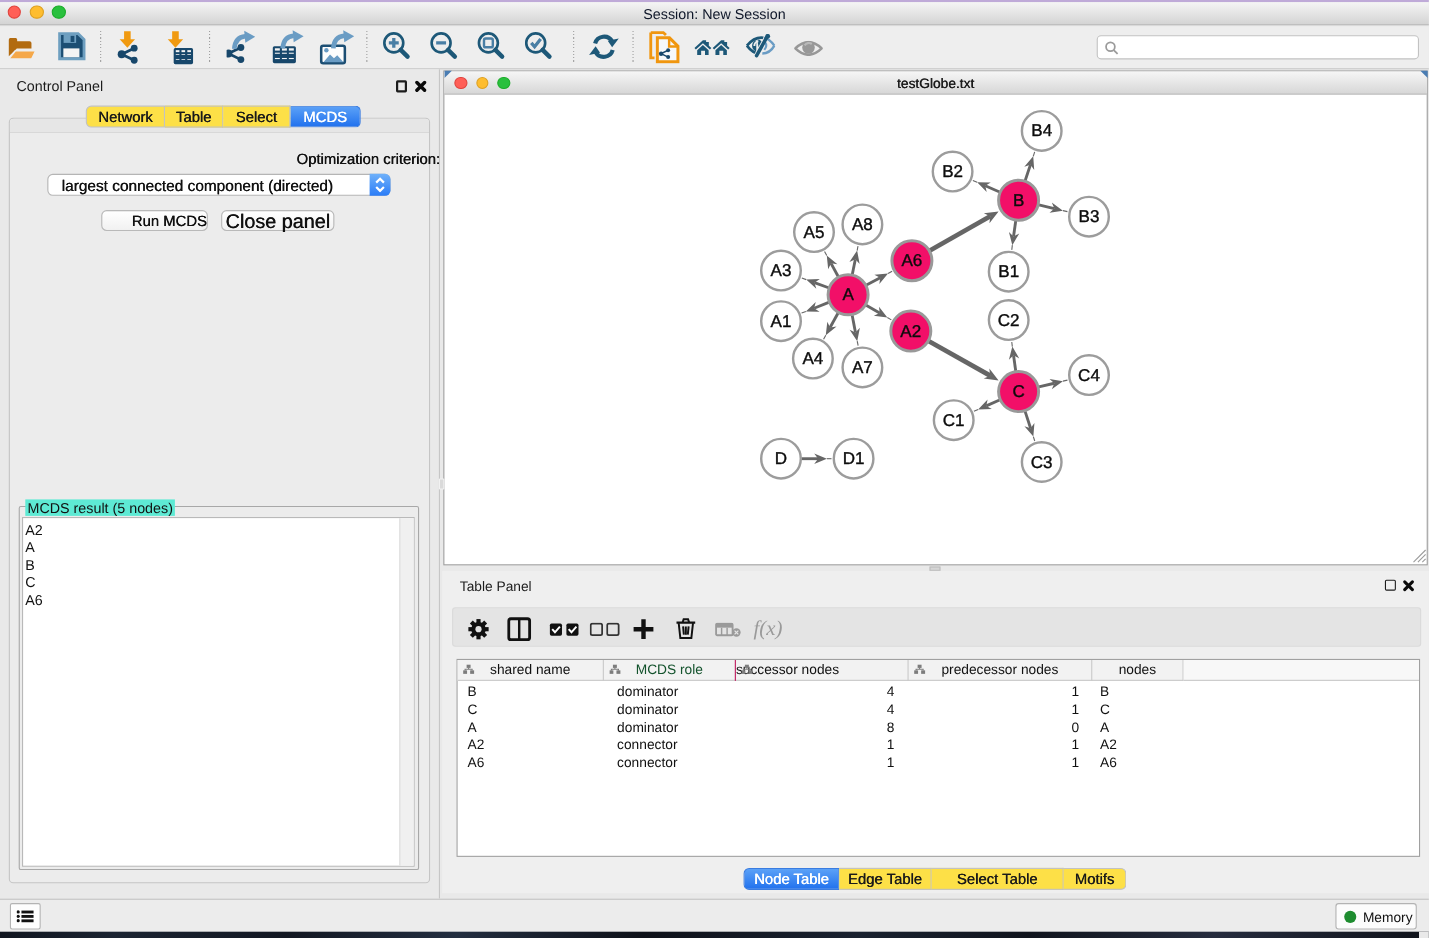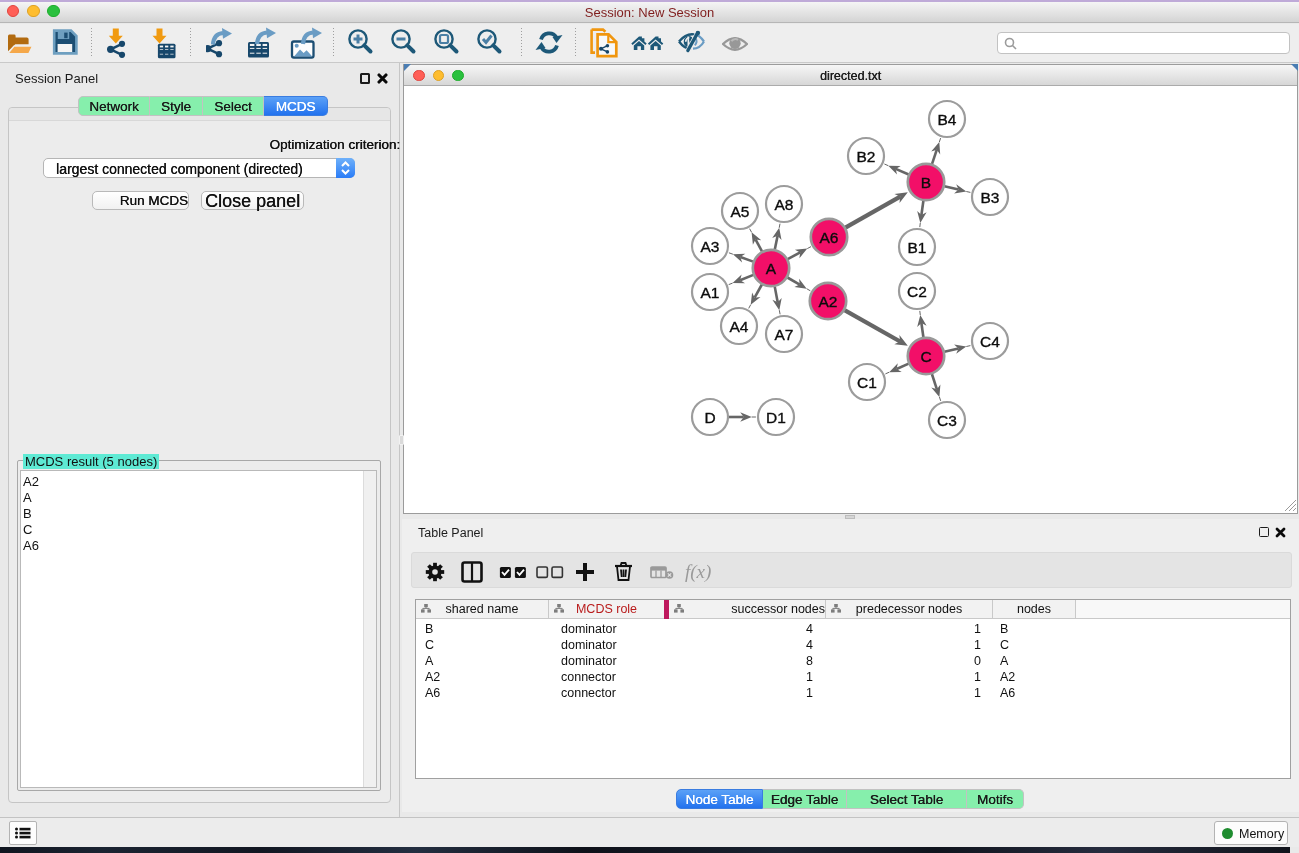--- a/index.html
+++ b/index.html
@@ -1,27 +1,27 @@
 <!DOCTYPE html>
 <html><head><meta charset="utf-8"><style>
 *{margin:0;padding:0;box-sizing:border-box}
 body{font-family:"Liberation Sans",sans-serif;width:1299px;height:853px;position:relative;overflow:hidden;background:#e9e9e9}
 .abs{position:absolute}
 .seg{position:absolute;display:flex;height:20px;font-size:13.5px;line-height:19px;text-align:center;color:#1a1a1a;text-shadow:0.35px 0 0 currentColor}
-.seg div{background:#86efac;border:1px solid #c2c2c2;border-left:none;padding:0 0px}
+.seg div{background:#fde047;border:1px solid #c2c2c2;border-left:none;padding:0 0px}
 .seg div:first-child{border-left:1px solid #c2c2c2;border-radius:5px 0 0 5px}
 .seg div:last-child{border-radius:0 5px 5px 0}
 .seg div.sel{background:linear-gradient(#5ba1f7,#2272ee);color:#fff;border-color:#3a7ce0}
 </style></head><body>
 <div class="abs" style="left:0;top:0;width:1299px;height:2px;background:#bfaad8"></div>
 <div class="abs" style="left:0;top:2px;width:1299px;height:21px;background:linear-gradient(#f5f5f5,#d4d4d4);border-bottom:1px solid #b6b6b6"></div>
 <div class="abs" style="left:6.8px;top:5px;width:12.4px;height:12.4px;border-radius:50%;background:#ff5f57;border:1px solid #e0443e"></div>
 <div class="abs" style="left:27.3px;top:5px;width:12.4px;height:12.4px;border-radius:50%;background:#febd2f;border:1px solid #dea123"></div>
 <div class="abs" style="left:47.3px;top:5px;width:12.4px;height:12.4px;border-radius:50%;background:#2ac03e;border:1px solid #1dad2b"></div>
-<div class="abs" style="left:0;top:5px;width:1299px;text-align:center;font-size:13px;color:#7f1d1d">Session: New Session</div>
+<div class="abs" style="left:0;top:5px;width:1299px;text-align:center;font-size:13px;color:#0f172a">Session: New Session</div>
 <div class="abs" style="left:0;top:24px;width:1299px;height:39px;background:#eeeeee;border-bottom:1px solid #c9c9c9"></div>
 <div class="abs" style="left:91px;top:28px;width:1px;height:30px;background-image:repeating-linear-gradient(#9f9f9f 0 1px,transparent 1px 3px)"></div>
 <div class="abs" style="left:190px;top:28px;width:1px;height:30px;background-image:repeating-linear-gradient(#9f9f9f 0 1px,transparent 1px 3px)"></div>
 <div class="abs" style="left:333px;top:28px;width:1px;height:30px;background-image:repeating-linear-gradient(#9f9f9f 0 1px,transparent 1px 3px)"></div>
 <div class="abs" style="left:521px;top:28px;width:1px;height:30px;background-image:repeating-linear-gradient(#9f9f9f 0 1px,transparent 1px 3px)"></div>
 <div class="abs" style="left:575px;top:28px;width:1px;height:30px;background-image:repeating-linear-gradient(#9f9f9f 0 1px,transparent 1px 3px)"></div>
 <svg style="position:absolute;left:7px;top:30px" width="28" height="26" viewBox="0 0 28 26">
     <path d="M1 6.2 Q1 4.6 2.4 4.6 L7.2 4.6 Q8.6 4.6 8.6 6 L8.6 7.4 L19.8 7.4 Q21.6 7.4 21.6 9.2 L21.6 14.2 L8.3 14.2 L1 21.2 Z" fill="#b26b10"></path>
     <path d="M7 16.1 L25.6 16.1 L21.9 23.6 L0.9 23.6 Z" fill="#f5a84a" stroke="#eeeeee" stroke-width="1.4"></path>
   </svg>
@@ -156,30 +156,30 @@
     <path d="M1 7 Q 13 -4.5 25 7 Q 13 18.5 1 7 Z" fill="none" stroke="#989898" stroke-width="2.3"></path>
     <circle cx="13" cy="6.2" r="5.7" fill="#989898"></circle>
     <path d="M9.5 4.2 A 4.5 4.5 0 0 1 16 3" fill="none" stroke="#b9b9b9" stroke-width="2"></path>
   </svg>
 <div class="abs" style="left:997px;top:32px;width:293px;height:22px;background:#fff;border:1px solid #c2c2c2;border-radius:4px"></div>
 <svg style="position:absolute;left:1004px;top:37px" width="14" height="14" viewBox="0 0 14 14">
     <circle cx="5.5" cy="5.5" r="4" fill="none" stroke="#9b9b9b" stroke-width="1.6"></circle>
     <line x1="8.5" y1="8.5" x2="12" y2="12" stroke="#9b9b9b" stroke-width="1.6"></line>
   </svg>
 <div class="abs" style="left:0;top:63px;width:400px;height:754px;background:#e9e9e9;border-right:1px solid #c6c6c6"></div>
-<div class="abs" style="left:15px;top:71px;font-size:13px;color:#1c1c1c">Session Panel</div>
+<div class="abs" style="left:15px;top:71px;font-size:13px;color:#1c1c1c">Control Panel</div>
 <div class="abs" style="left:359.5px;top:72.5px;width:10.5px;height:11px;border:2px solid #1c1c1c;border-radius:1.5px"></div>
 <svg style="position:absolute;left:377px;top:73px" width="11" height="11" viewBox="0 0 11 11">
     <path d="M2 2 L9 9 M9 2 L2 9" stroke="#0a0a0a" stroke-width="3.1" stroke-linecap="round"></path>
   </svg>
 <div class="abs" style="left:8px;top:107px;width:383px;height:696px;background:#ececec;border:1px solid #c5c5c5;border-radius:4px"></div>
 <div class="abs" style="left:9px;top:108px;width:381px;height:13px;background:#e6e6e6;border-bottom:1px solid #d8d8d8;border-radius:4px 4px 0 0"></div>
 <div class="seg" style="left:78px;top:96px">
     <div style="width:72px">Network</div>
-    <div style="width:53px">Style</div>
+    <div style="width:53px">Table</div>
     <div style="width:61px">Select</div>
     <div class="sel" style="width:64px">MCDS</div>
   </div>
 <div class="abs" style="left:0;top:137px;width:400px;text-align:right;font-size:13.5px;color:#111;text-shadow:0.4px 0 0 currentColor">Optimization criterion:</div>
 <div class="abs" style="left:43px;top:158px;width:312px;height:20px;background:#fff;border:1px solid #b5b5b5;border-radius:5px"></div>
 <div class="abs" style="left:56px;top:161px;font-size:14px;color:#111;text-shadow:0.3px 0 0 currentColor">largest connected component (directed)</div>
 <div class="abs" style="left:336px;top:158px;width:19px;height:20px;background:linear-gradient(#6fb1fa,#2a7cf7);border-radius:0 5px 5px 0"></div>
 <svg style="position:absolute;left:339px;top:161px" width="13" height="14" viewBox="0 0 13 14">
     <path d="M3 5 L6.5 1.5 L10 5" fill="none" stroke="#fff" stroke-width="2"></path>
     <path d="M3 9 L6.5 12.5 L10 9" fill="none" stroke="#fff" stroke-width="2"></path>
@@ -195,21 +195,21 @@
     <div style="height:16px">A</div>
     <div style="height:16px">B</div>
     <div style="height:16px">C</div>
     <div style="height:16px">A6</div>
   </div>
 <div class="abs" style="left:403px;top:64px;width:895px;height:450px;background:#fff;border:1px solid #9b9b9b"></div>
 <div class="abs" style="left:404px;top:65px;width:893px;height:21px;background:linear-gradient(#f6f6f6,#d7d7d7);border-bottom:1px solid #ababab"></div>
 <div class="abs" style="left:413.0px;top:69.5px;width:11.6px;height:11.6px;border-radius:50%;background:#ff5f57;border:1px solid #e0443e"></div>
 <div class="abs" style="left:432.5px;top:69.5px;width:11.6px;height:11.6px;border-radius:50%;background:#febd2f;border:1px solid #dea123"></div>
 <div class="abs" style="left:452.0px;top:69.5px;width:11.6px;height:11.6px;border-radius:50%;background:#2ac03e;border:1px solid #1dad2b"></div>
-<div class="abs" style="left:404px;top:69px;width:893px;text-align:center;font-size:12.5px;color:#1b1b1b;text-shadow:0.3px 0 0 currentColor">directed.txt</div>
+<div class="abs" style="left:404px;top:69px;width:893px;text-align:center;font-size:12.5px;color:#1b1b1b;text-shadow:0.3px 0 0 currentColor">testGlobe.txt</div>
 <svg style="position:absolute;left:404px;top:64px" width="7" height="7" viewBox="0 0 7 7">
     <path d="M0 0 L7 0 L0 7 Z" fill="#4a7db3"></path>
   </svg>
 <div class="abs" style="left:398.5px;top:435px;width:5px;height:10px;background:#dadada;border:1px solid #f2f2f2;border-radius:1px"></div>
 <svg style="position:absolute;left:1291px;top:64px" width="7" height="7" viewBox="0 0 7 7">
     <path d="M0 0 L7 0 L7 7 Z" fill="#4a7db3"></path>
   </svg>
 <svg style="position:absolute;left:1283px;top:498px" width="14" height="14" viewBox="0 0 14 14">
     <g stroke="#9a9a9a" stroke-width="1">
       <line x1="13" y1="2" x2="2" y2="13"></line>
@@ -380,30 +380,30 @@
 <div class="abs" style="left:416px;top:600px;width:874px;height:19px;background:#f2f2f2;border-bottom:1px solid #c9c9c9"></div>
 <div class="abs" style="left:416px;top:600px;width:133px;height:19px;border-right:1px solid #c9c9c9;text-align:center;font-size:12.5px;line-height:19px;color:#111">shared name</div>
 <svg style="position:absolute;left:421px;top:604px" width="11" height="10" viewBox="0 0 11 10">
     <g fill="#7d7d7d">
       <rect x="3.2" y="0" width="3.6" height="3.2"></rect>
       <rect x="0" y="5.4" width="3.6" height="3.2"></rect>
       <rect x="6.4" y="5.4" width="3.6" height="3.2"></rect>
       <path d="M5 3 L5 4.4 M1.8 5.6 L1.8 4.4 L8.2 4.4 L8.2 5.6" stroke="#7d7d7d" stroke-width="1" fill="none"></path>
     </g>
   </svg>
-<div class="abs" style="left:549px;top:600px;width:120px;height:19px;border-right:5px solid #be185d;text-align:center;font-size:12.5px;line-height:19px;color:#b91c1c">MCDS role</div>
+<div class="abs" style="left:549px;top:600px;width:120px;height:19px;border-right:1px solid #be185d;text-align:center;font-size:12.5px;line-height:19px;color:#14532d">MCDS role</div>
 <svg style="position:absolute;left:554px;top:604px" width="11" height="10" viewBox="0 0 11 10">
     <g fill="#7d7d7d">
       <rect x="3.2" y="0" width="3.6" height="3.2"></rect>
       <rect x="0" y="5.4" width="3.6" height="3.2"></rect>
       <rect x="6.4" y="5.4" width="3.6" height="3.2"></rect>
       <path d="M5 3 L5 4.4 M1.8 5.6 L1.8 4.4 L8.2 4.4 L8.2 5.6" stroke="#7d7d7d" stroke-width="1" fill="none"></path>
     </g>
   </svg>
-<div class="abs" style="left:669px;top:600px;width:157px;height:19px;border-right:1px solid #c9c9c9;text-align:right;font-size:12.5px;line-height:19px;color:#111">successor nodes</div>
+<div class="abs" style="left:669px;top:600px;width:157px;height:19px;border-right:1px solid #c9c9c9;text-align:left;font-size:12.5px;line-height:19px;color:#111">successor nodes</div>
 <svg style="position:absolute;left:674px;top:604px" width="11" height="10" viewBox="0 0 11 10">
     <g fill="#7d7d7d">
       <rect x="3.2" y="0" width="3.6" height="3.2"></rect>
       <rect x="0" y="5.4" width="3.6" height="3.2"></rect>
       <rect x="6.4" y="5.4" width="3.6" height="3.2"></rect>
       <path d="M5 3 L5 4.4 M1.8 5.6 L1.8 4.4 L8.2 4.4 L8.2 5.6" stroke="#7d7d7d" stroke-width="1" fill="none"></path>
     </g>
   </svg>
 <div class="abs" style="left:826px;top:600px;width:167px;height:19px;border-right:1px solid #c9c9c9;text-align:center;font-size:12.5px;line-height:19px;color:#111">predecessor nodes</div>
 <svg style="position:absolute;left:831px;top:604px" width="11" height="10" viewBox="0 0 11 10">

